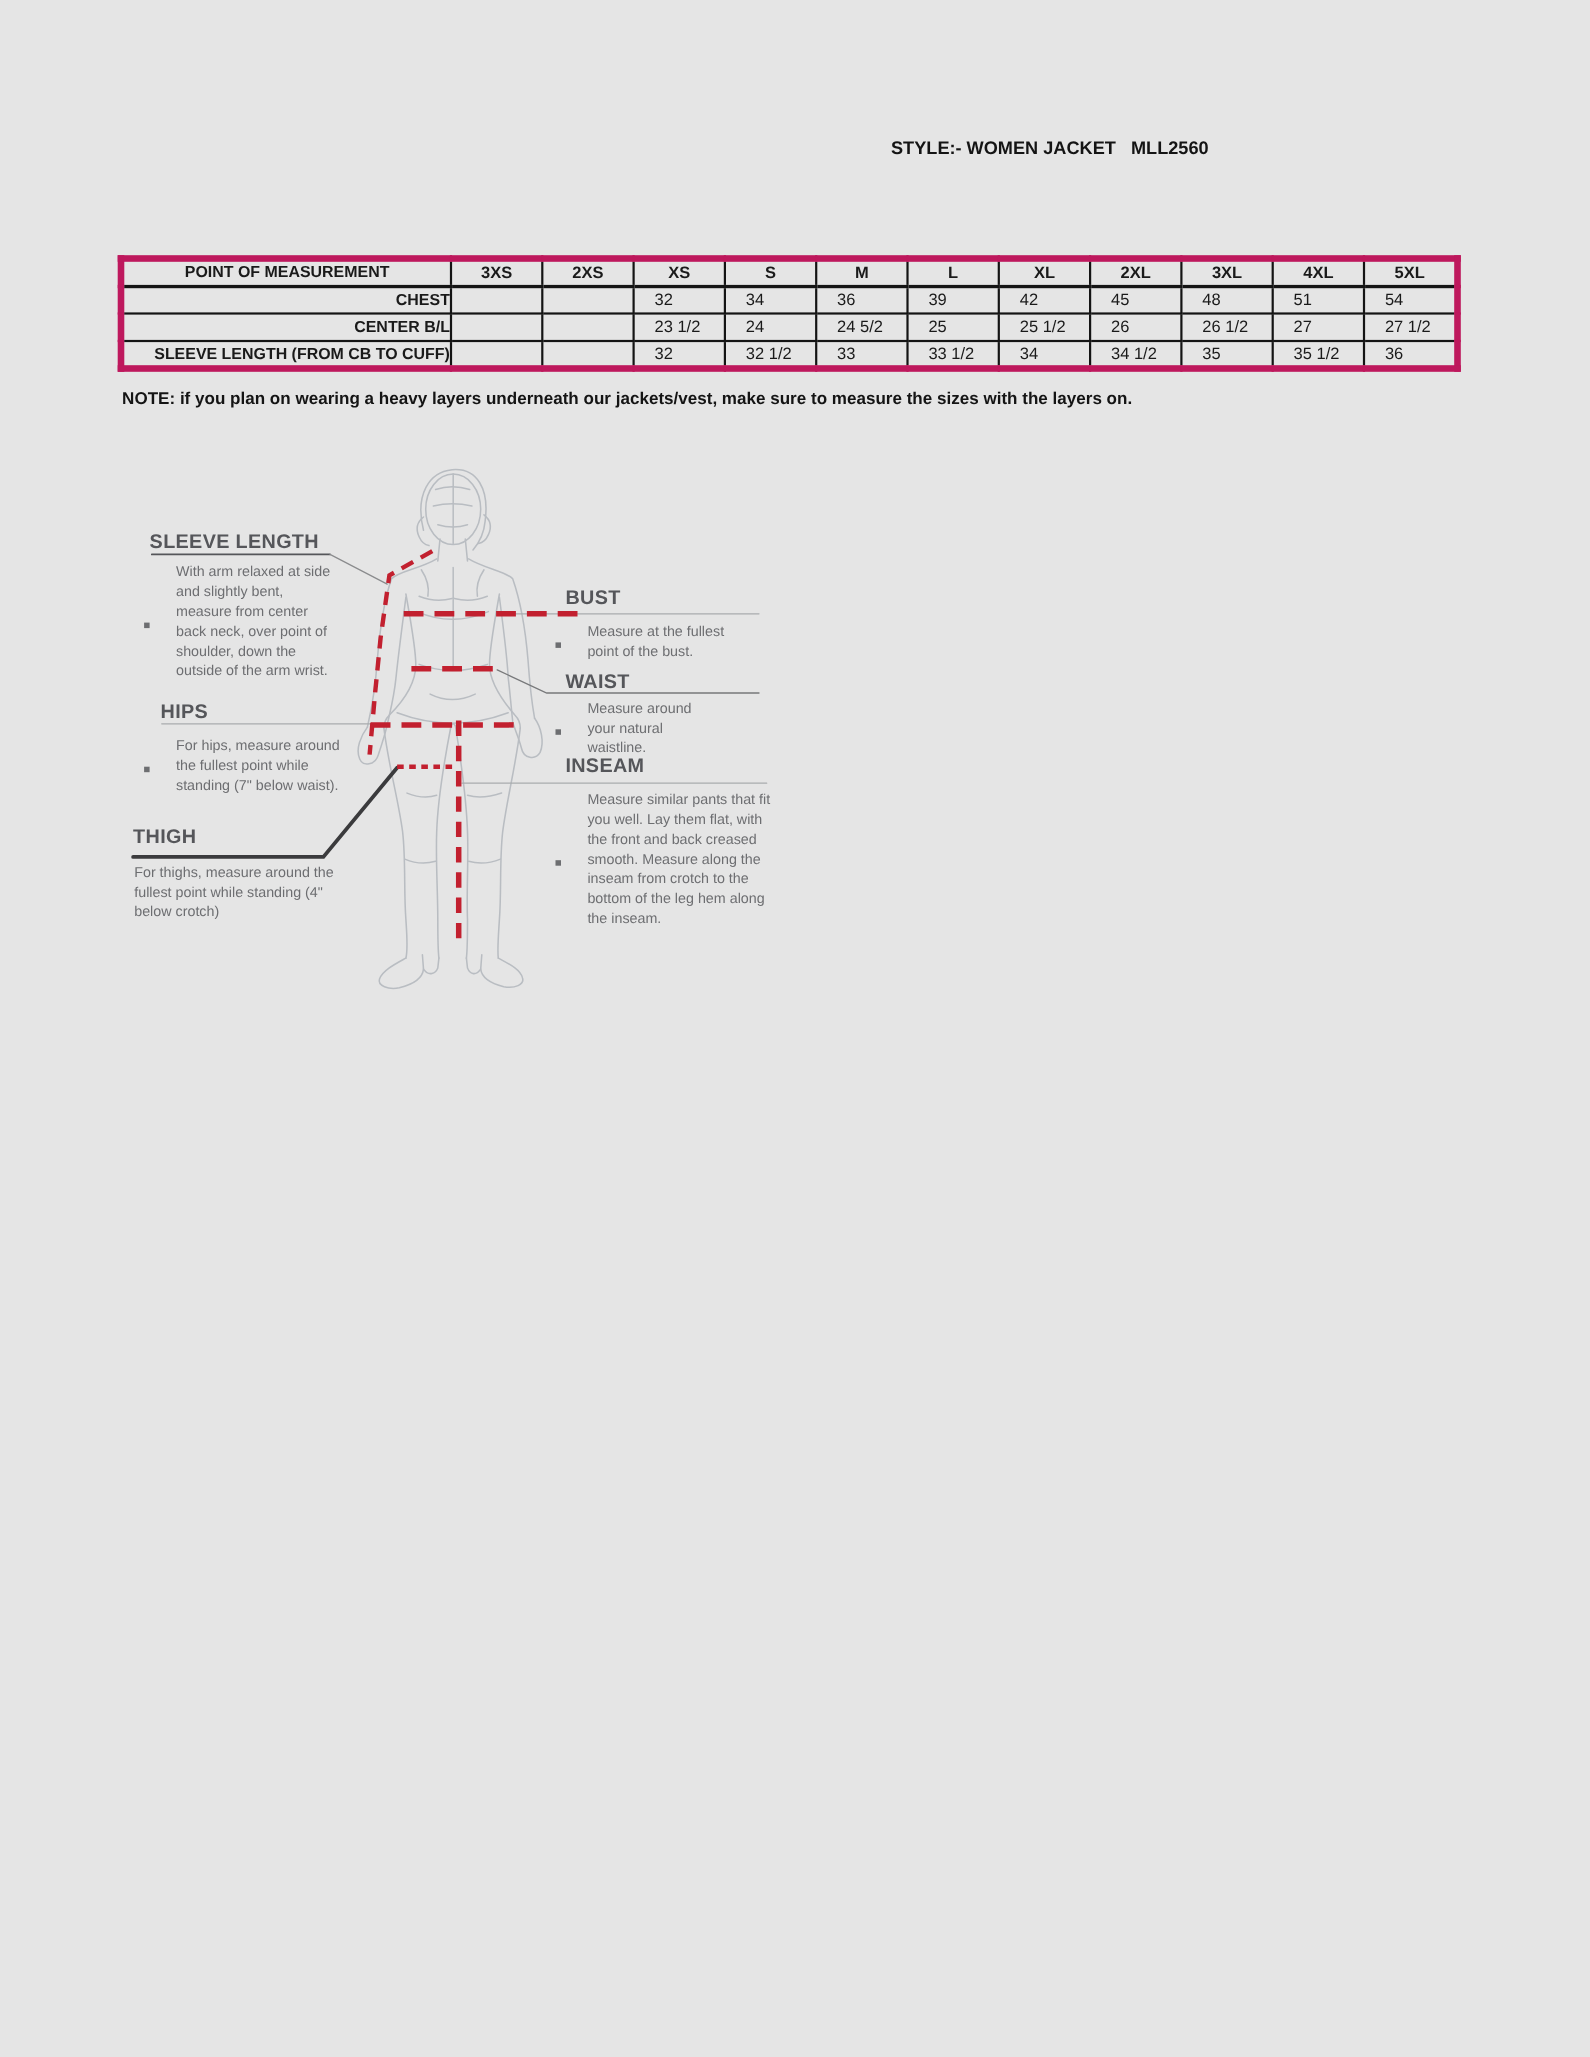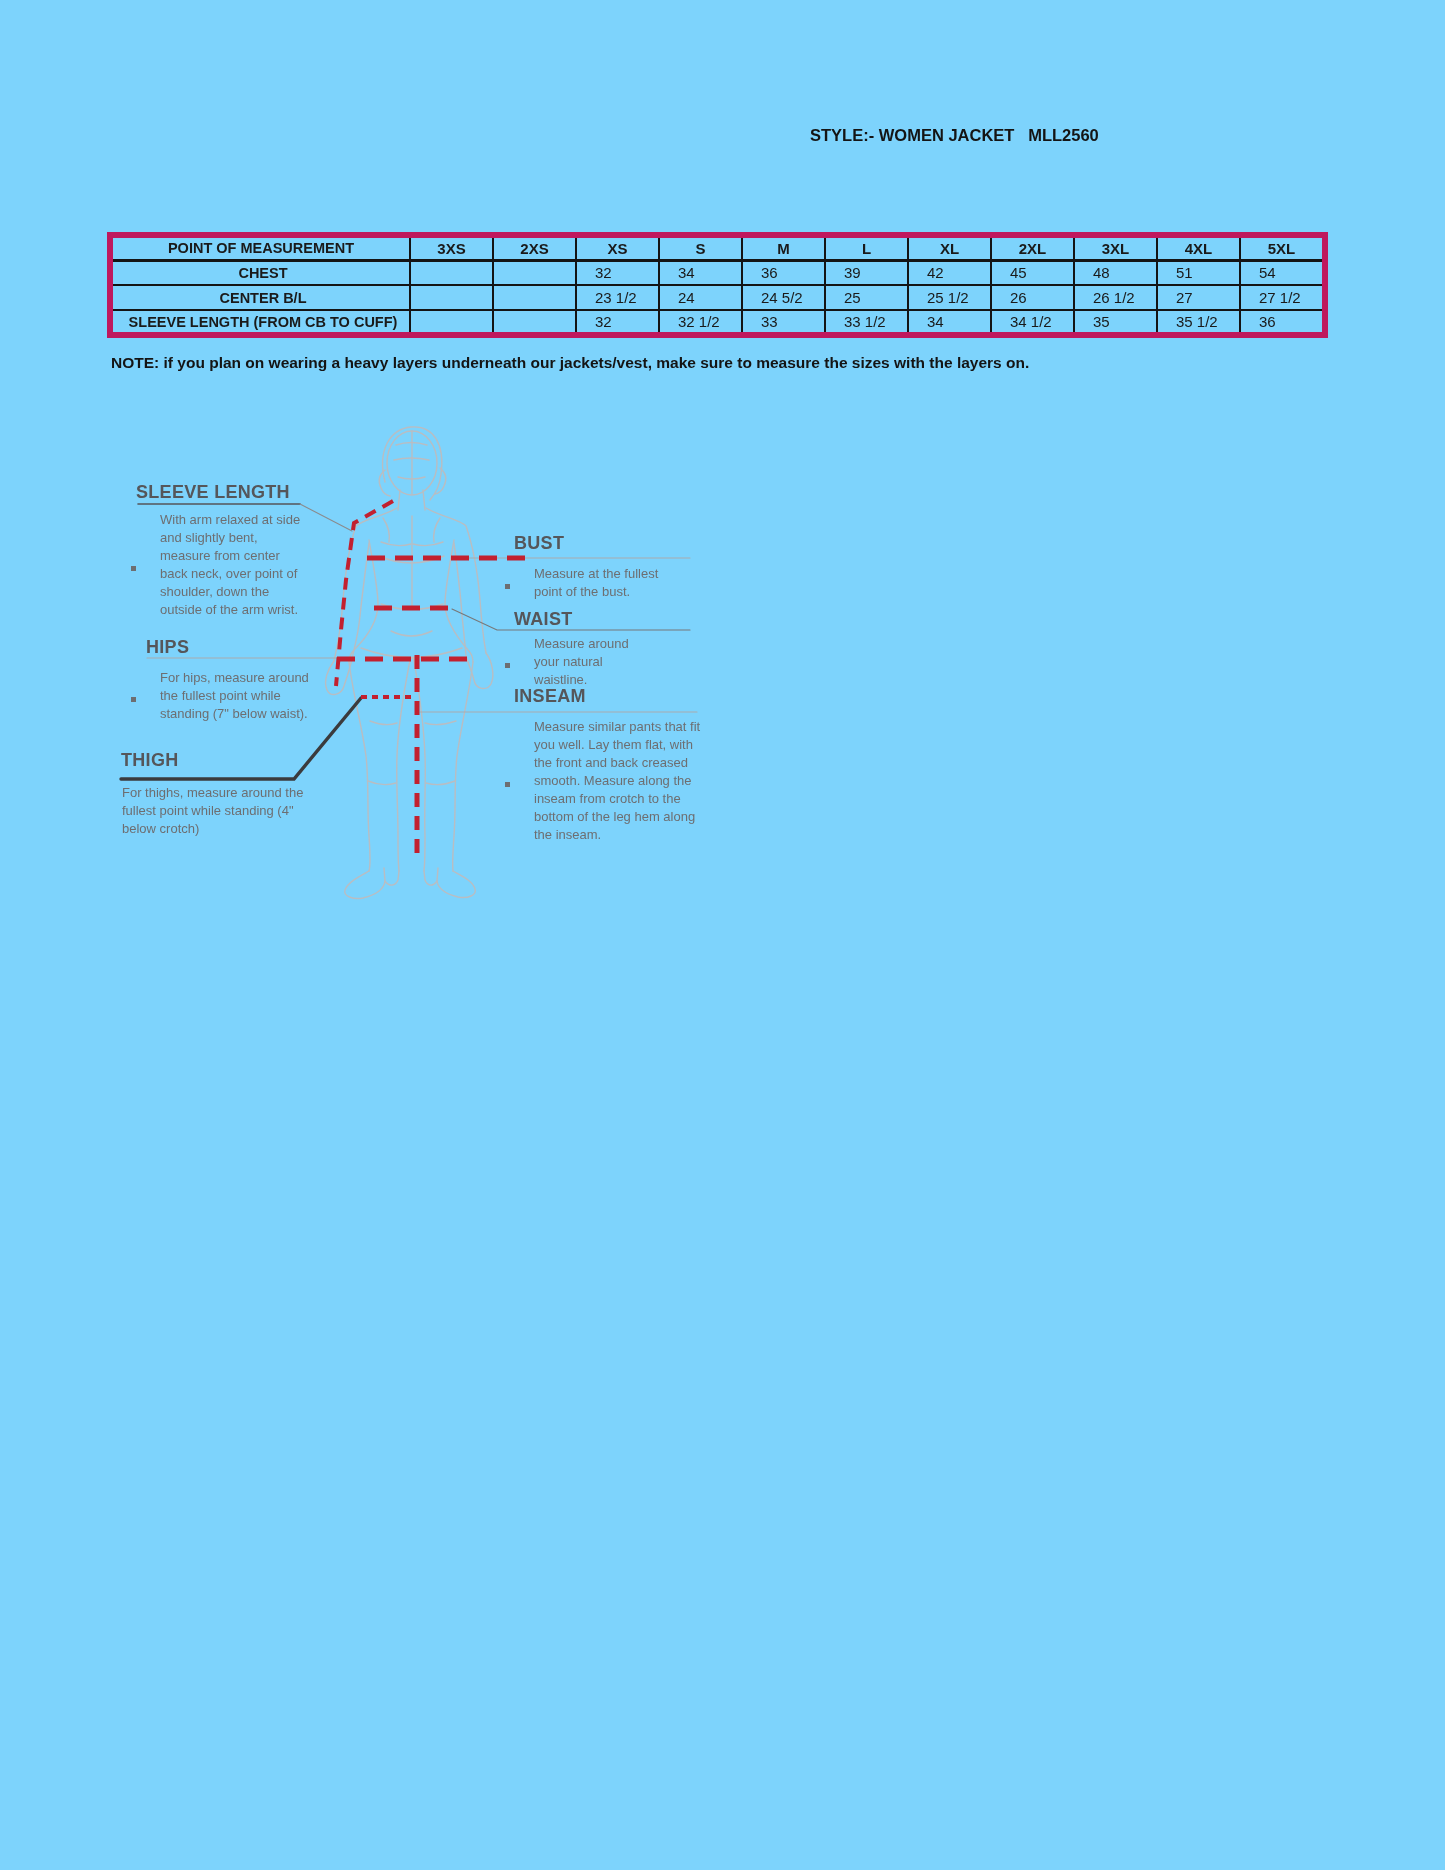--- a/index.html
+++ b/index.html
@@ -1,36 +1,36 @@
 <!DOCTYPE html>
 <html><head>
 <meta charset="utf-8">
 <style>
   html,body{margin:0;padding:0;background:#ffffff;}
   .page{
-    position:relative;width:1445px;height:1870px;background:#7dd3fc;overflow:hidden;
+    position:relative;width:1445px;height:1870px;background:#e5e5e5;overflow:hidden;
     font-family:"Liberation Sans",sans-serif;color:#000;
   }
   .title{
     position:absolute;left:810px;top:126px;
     font-size:16.5px;font-weight:bold;white-space:pre;color:#141414;
   }
   
   .size-table{
     position:absolute;left:107px;top:232px;width:1217px;
     border-collapse:collapse;table-layout:fixed;
     border:6px solid #be185d;
   }
   .size-table td,.size-table th{
     border:2px solid #141414;height:25px;box-sizing:border-box;
     font-size:15px;font-weight:normal;text-align:left;padding:0 0 0 18px;
     white-space:nowrap;overflow:hidden;color:#1a1a1a;
   }
   .size-table tr.hdr th{font-weight:bold;text-align:center;padding:0;border-bottom:3px solid #141414;}
-  .size-table .lbl{font-weight:bold;text-align:center;padding:0 0 0 4px;font-size:14.5px;}
+  .size-table .lbl{font-weight:bold;text-align:right;padding:0 0 0 4px;font-size:14.5px;}
   
   .note{
     position:absolute;left:111px;top:354px;font-size:15.5px;font-weight:bold;
     white-space:pre;color:#141414;
   }
   
   .diagram{position:absolute;left:0;top:390px;width:760px;height:540px;}
   .diagram svg{position:absolute;left:0;top:0;}
   .h{
     position:absolute;font-weight:bold;font-size:18px;letter-spacing:.3px;

